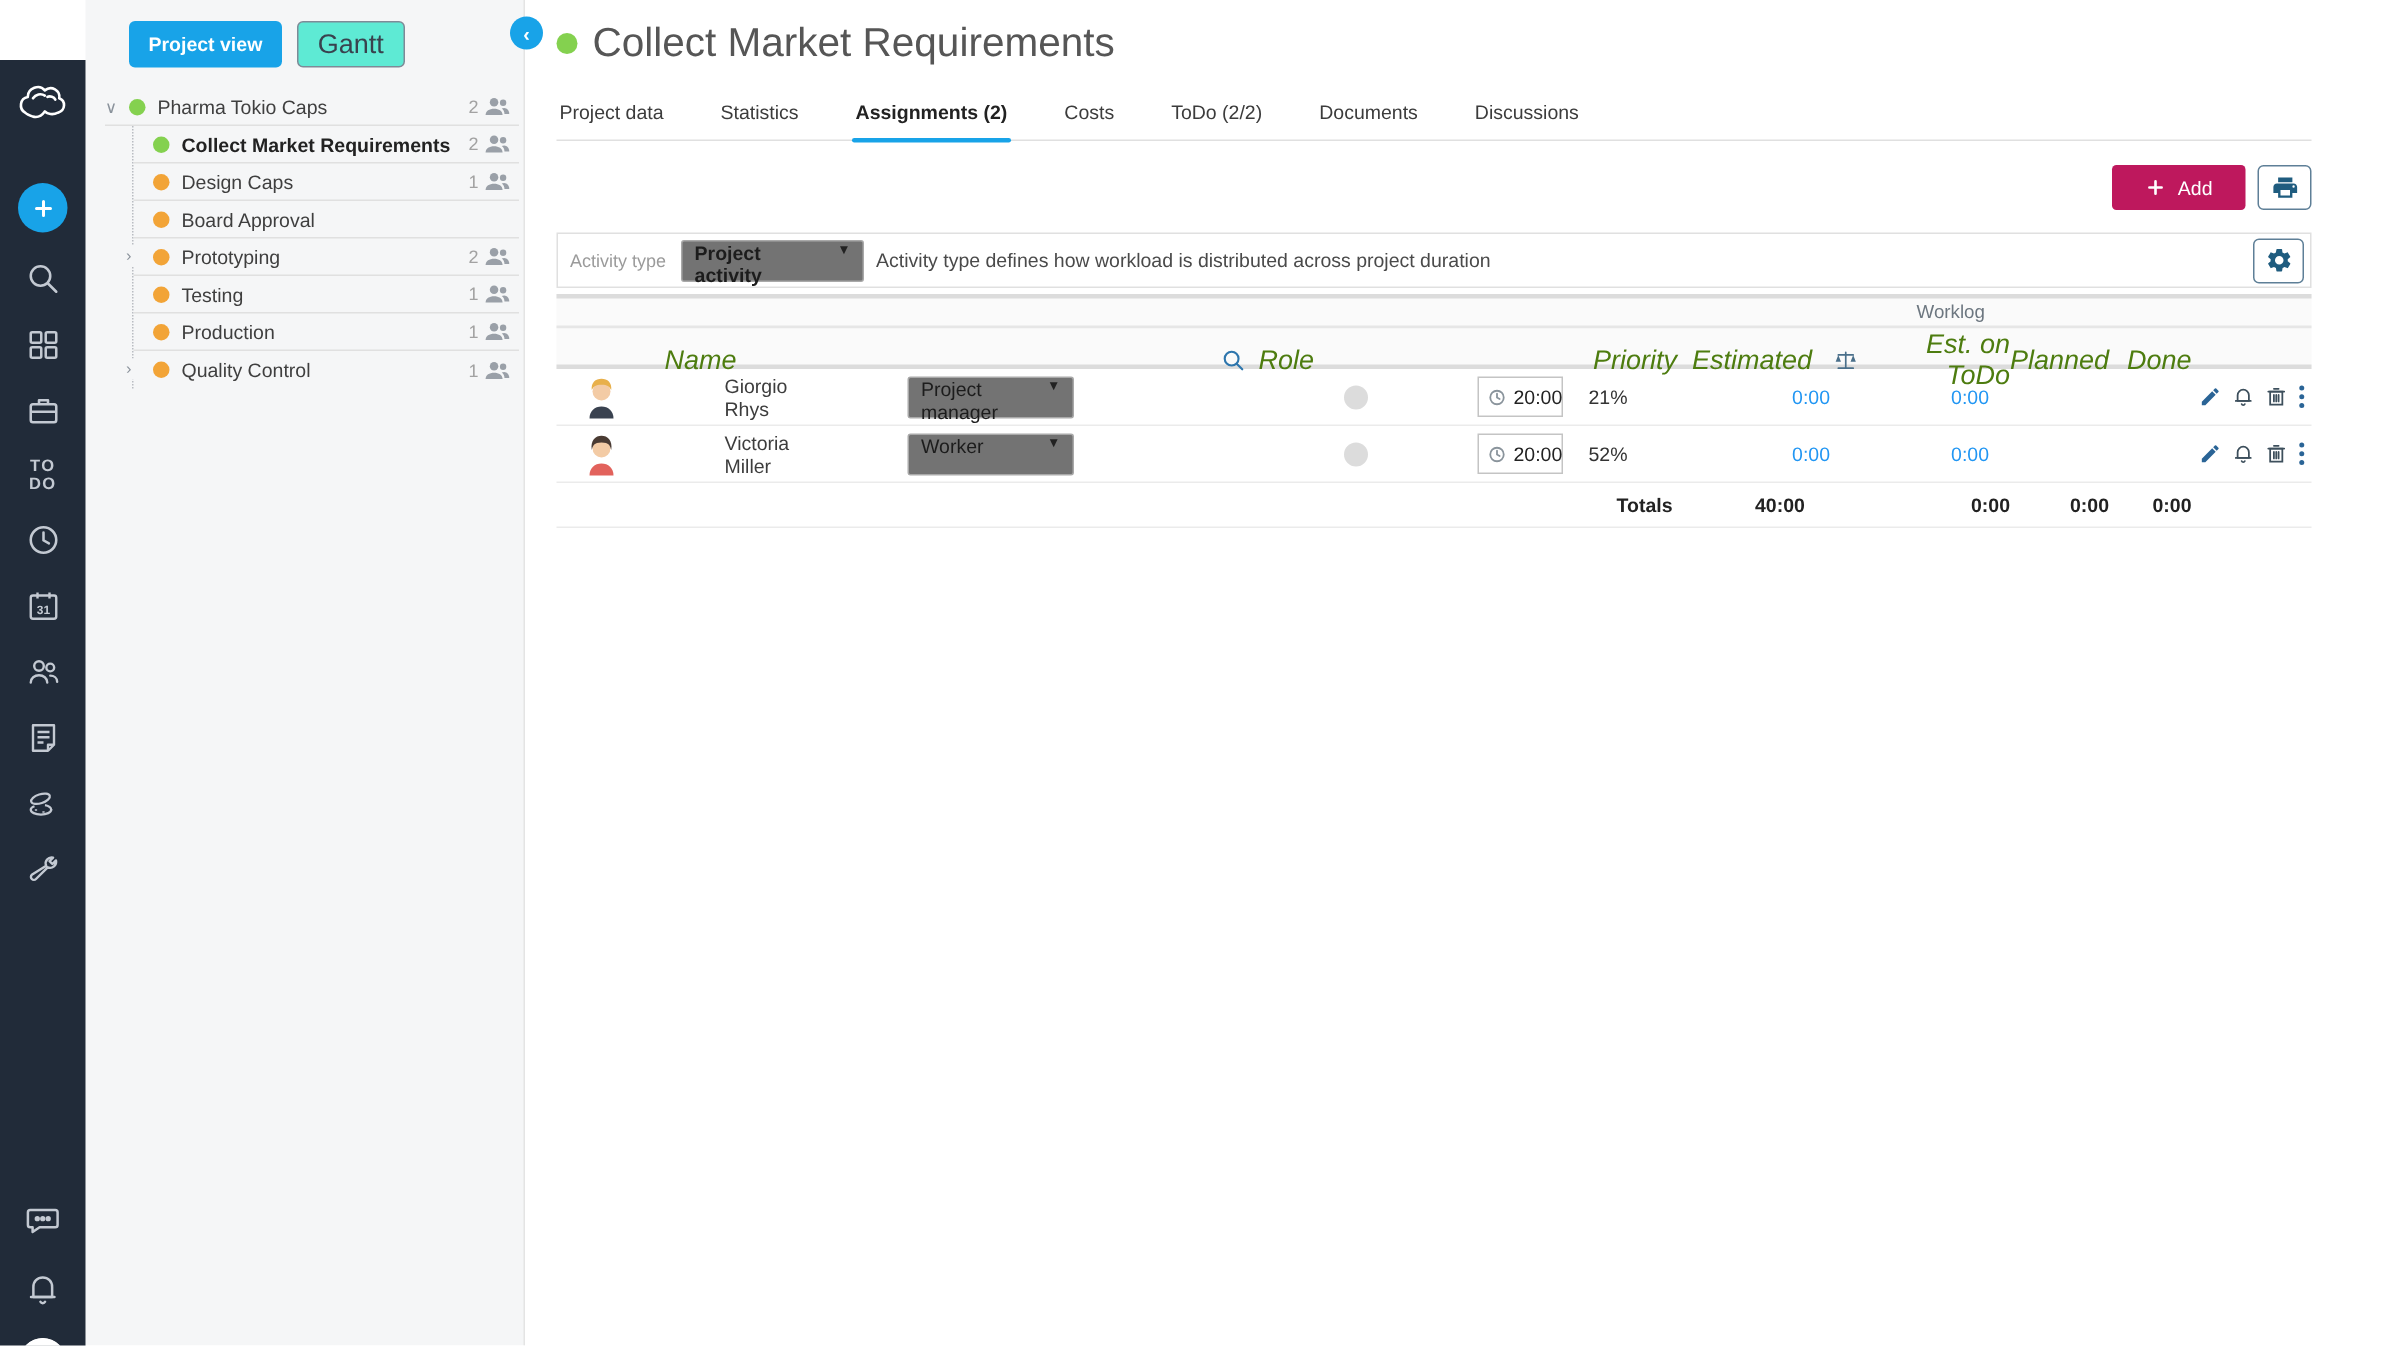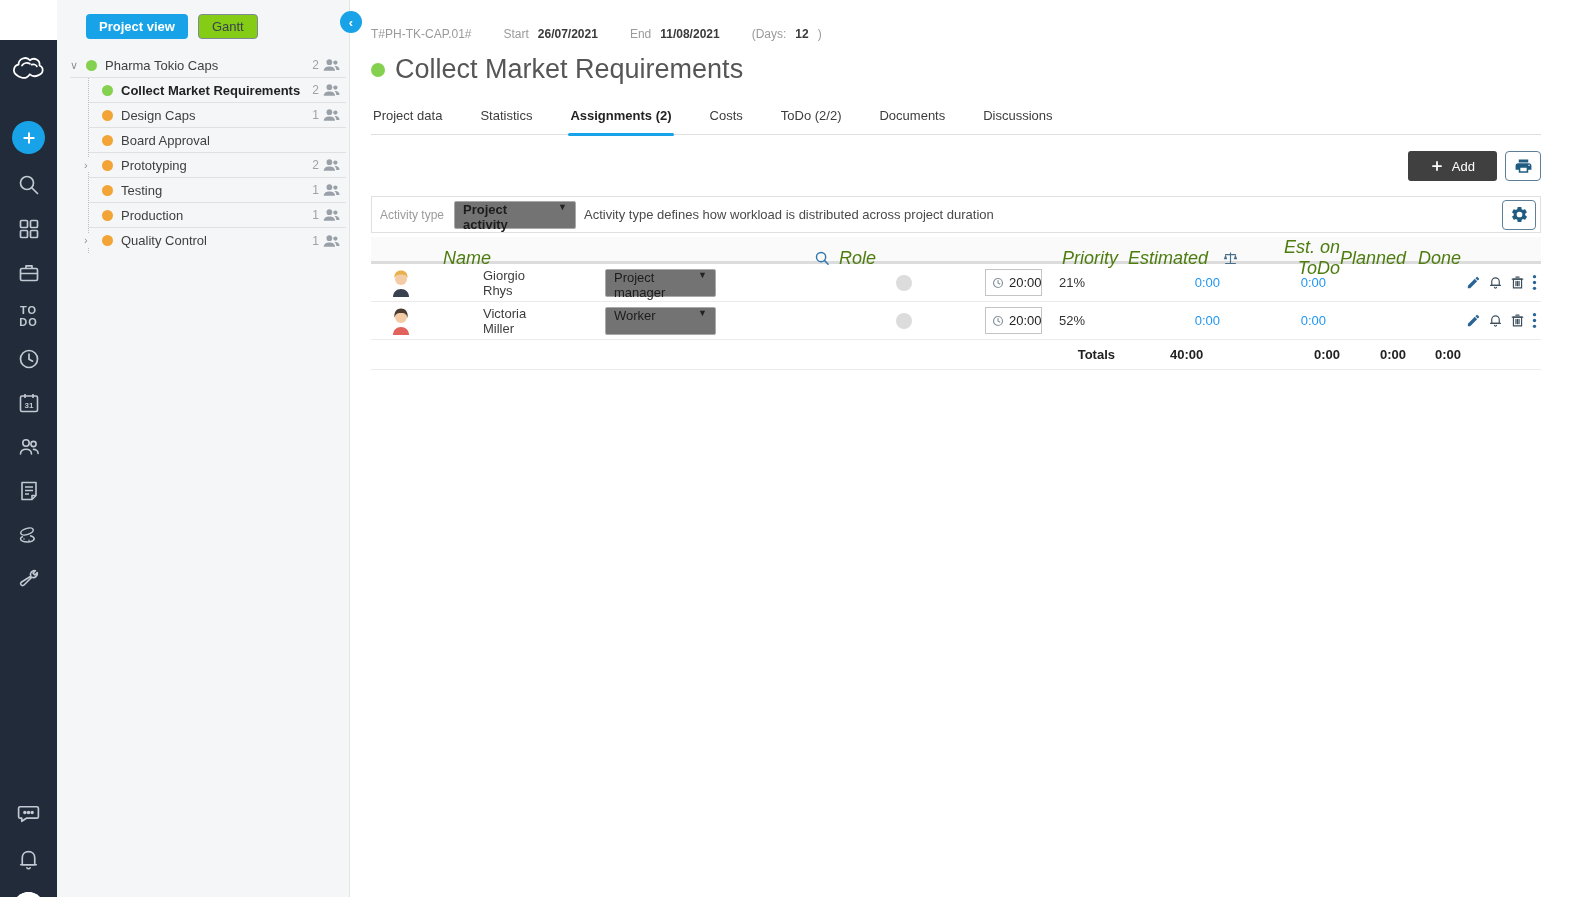--- a/index.html
+++ b/index.html
@@ -23,22 +23,22 @@
   .rail .user-avatar { margin-bottom:14px; width:31px; height:31px; border-radius:50%;
     background:#fff; overflow:hidden; cursor:pointer; }
 
   
   .panel { position:absolute; left:57px; top:0; width:293px; height:100%;
     background:#f5f6f7; border-right:1px solid #e4e4e4; }
   .panel-btns { display:flex; gap:10px; margin:14px 0 0 29px; }
   .btn-primary { background:#18a3e8; color:#fff; border:none; border-radius:4px;
     font-size:13px; font-weight:bold; padding:5px 13px; cursor:pointer;
     font-family:"Liberation Sans",sans-serif; }
-  .btn-outline { background:#84cc16; color:#39424e; border:1px solid #7e8a97; border-radius:4px;
-    font-size:13px; padding:4px 13px; cursor:pointer; font-family:"Liberation Sans",sans-serif; }
+  .btn-outline { background:#5eead4; color:#39424e; border:1px solid #7e8a97; border-radius:4px;
+    font-size:18px; padding:4px 13px; cursor:pointer; font-family:"Liberation Sans",sans-serif; }
   .tree { margin:14px 0 0 13px; width:276px; font-size:13px; color:#3f3f3f; }
   .t-row { display:flex; align-items:center; height:25px; border-bottom:1px solid #e0e0e0;
     position:relative; cursor:pointer; }
   .t-chev { width:16px; color:#8b939c; font-size:11px; }
   .dot { width:11px; height:11px; border-radius:50%; margin-right:8px; flex:none; }
   .dot.green { background:#84d14f; }
   .dot.orange { background:#f2a437; }
   .t-label { white-space:nowrap; }
   .t-label.bold { font-weight:bold; color:#222; }
   .t-count { margin-left:auto; color:#a2a2a2; font-size:12px; display:flex; align-items:center; gap:4px; padding-right:6px;}
@@ -61,21 +61,21 @@
   .title-dot { width:14px; height:14px; border-radius:50%; background:#84d14f; }
   .page-title { font-size:27px; font-weight:300; color:#565656; }
 
   .tabs { margin-top:17px; display:flex; gap:34px; border-bottom:1px solid #e0e0e0; }
   .tab { font-size:13px; color:#3c3c3c; padding:6px 2px 11px; cursor:pointer; position:relative; }
   .tab.active { font-weight:bold; color:#222; }
   .tab.active::after { content:""; position:absolute; left:0; right:0; bottom:-2px;
     height:3px; background:#18a3e8; border-radius:2px; }
 
   .toolbar { margin-top:16px; display:flex; justify-content:flex-end; gap:8px; height:30px; }
-  .add-btn { background:#404040; border:none; color:#fff; border-radius:3px; font-size:13px;
+  .add-btn { background:#be185d; border:none; color:#fff; border-radius:3px; font-size:13px;
     padding:0 22px; display:flex; align-items:center; gap:8px; cursor:pointer;
     font-family:"Liberation Sans",sans-serif; }
   .icon-btn { width:36px; height:30px; background:#fff; border:1px solid #5e7f97; border-radius:4px;
     display:flex; align-items:center; justify-content:center; color:#1f5c7f; cursor:pointer; }
 
   .activity-bar { margin-top:15px; height:37px; border:1px solid #e0e0e0;
     display:flex; align-items:center; padding:0 4px 0 8px; }
   .activity-label { font-size:12px; color:#9b9b9b; margin-right:10px; }
   .select { background:#737373; border:1px solid #a9a9a9; border-radius:2px; height:28px;
     display:flex; align-items:flex-start; justify-content:space-between; padding:0 8px;
@@ -327,33 +327,20 @@
             </span>
         </div>
       </div>
     </div>
   </div>
 
   <div class="collapse-btn">‹</div>
 
   <div class="main">
 
-    <div class="meta">
-      <span>T#PH-TK-CAP.01#</span>
-      <span class="gap"></span>
-      <span>Start</span>
-        <b>26/07/2021</b>
-      <span class="gap"></span>
-      <span>End</span>
-        <b>11/08/2021</b>
-      <span class="gap"></span>
-      <span>(Days:</span>
-        <b>12</b>
-        <span>)</span>
-    </div>
 
     <div class="title-row">
       <span class="title-dot"></span>
       <span class="page-title">Collect Market Requirements</span>
     </div>
 
     <div class="tabs">
       <div class="tab">Project data</div>
       <div class="tab">Statistics</div>
       <div class="tab active">Assignments (2)</div>
@@ -385,20 +372,23 @@
       </div>
       <span class="activity-help">Activity type defines how workload is distributed across project duration</span>
       <div class="icon-btn gear-btn">
         <svg width="19" height="19" viewBox="0 0 24 24" fill="currentColor">
             <path d="M19.1 12.9c0-.3.1-.6.1-.9s0-.6-.1-.9l2-1.6c.2-.1.2-.4.1-.6l-1.9-3.3c-.1-.2-.4-.3-.6-.2l-2.4 1c-.5-.4-1-.7-1.6-.9L14.4 3c0-.2-.2-.4-.5-.4h-3.8c-.2 0-.4.2-.5.4l-.4 2.5c-.6.2-1.1.6-1.6.9l-2.4-1c-.2-.1-.5 0-.6.2L2.7 8.9c-.1.2-.1.5.1.6l2 1.6c0 .3-.1.6-.1.9s0 .6.1.9l-2 1.6c-.2.1-.2.4-.1.6l1.9 3.3c.1.2.4.3.6.2l2.4-1c.5.4 1 .7 1.6.9l.4 2.5c0 .2.2.4.5.4h3.8c.2 0 .4-.2.5-.4l.4-2.5c.6-.2 1.1-.6 1.6-.9l2.4 1c.2.1.5 0 .6-.2l1.9-3.3c.1-.2.1-.5-.1-.6l-2-1.6zM12 15.6a3.6 3.6 0 1 1 0-7.2 3.6 3.6 0 0 1 0 7.2z"></path>
           </svg>
       </div>
     </div>
 
     <div class="assign-table">
+      <div class="grid thead-group">
+        <div class="worklog">Worklog</div>
+      </div>
       <div class="grid thead">
         <div></div>
         <div class="th-name">Name</div>
         <div class="th-role">
           <svg width="17" height="17" viewBox="0 0 24 24" fill="none" stroke="#2e76ad" stroke-width="2" stroke-linecap="round">
               <circle cx="10" cy="10" r="6.5"></circle>
               <path d="M15 15l5 5"></path>
             </svg>
           <span>Role</span>
         </div>

